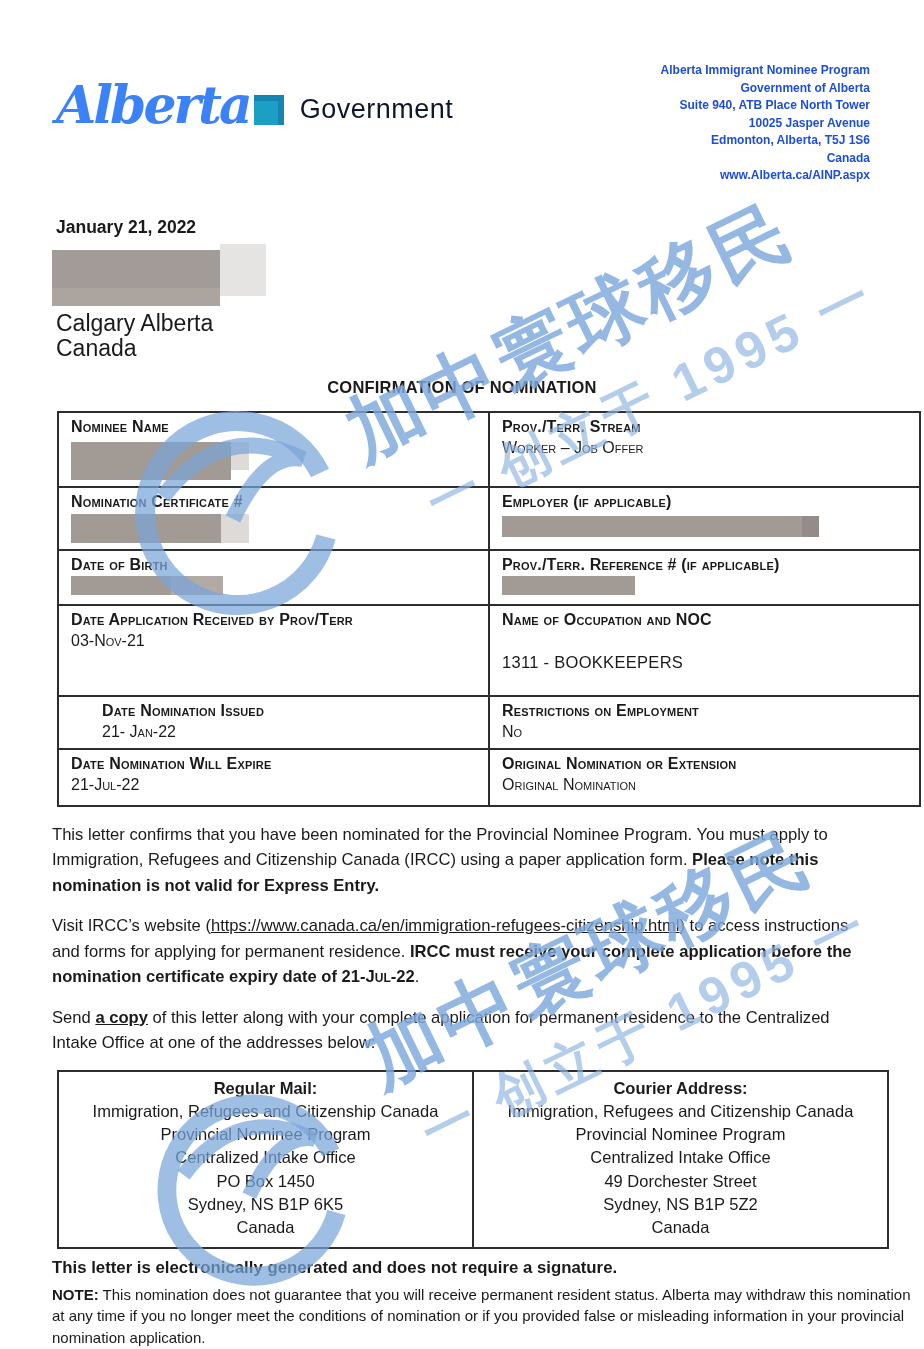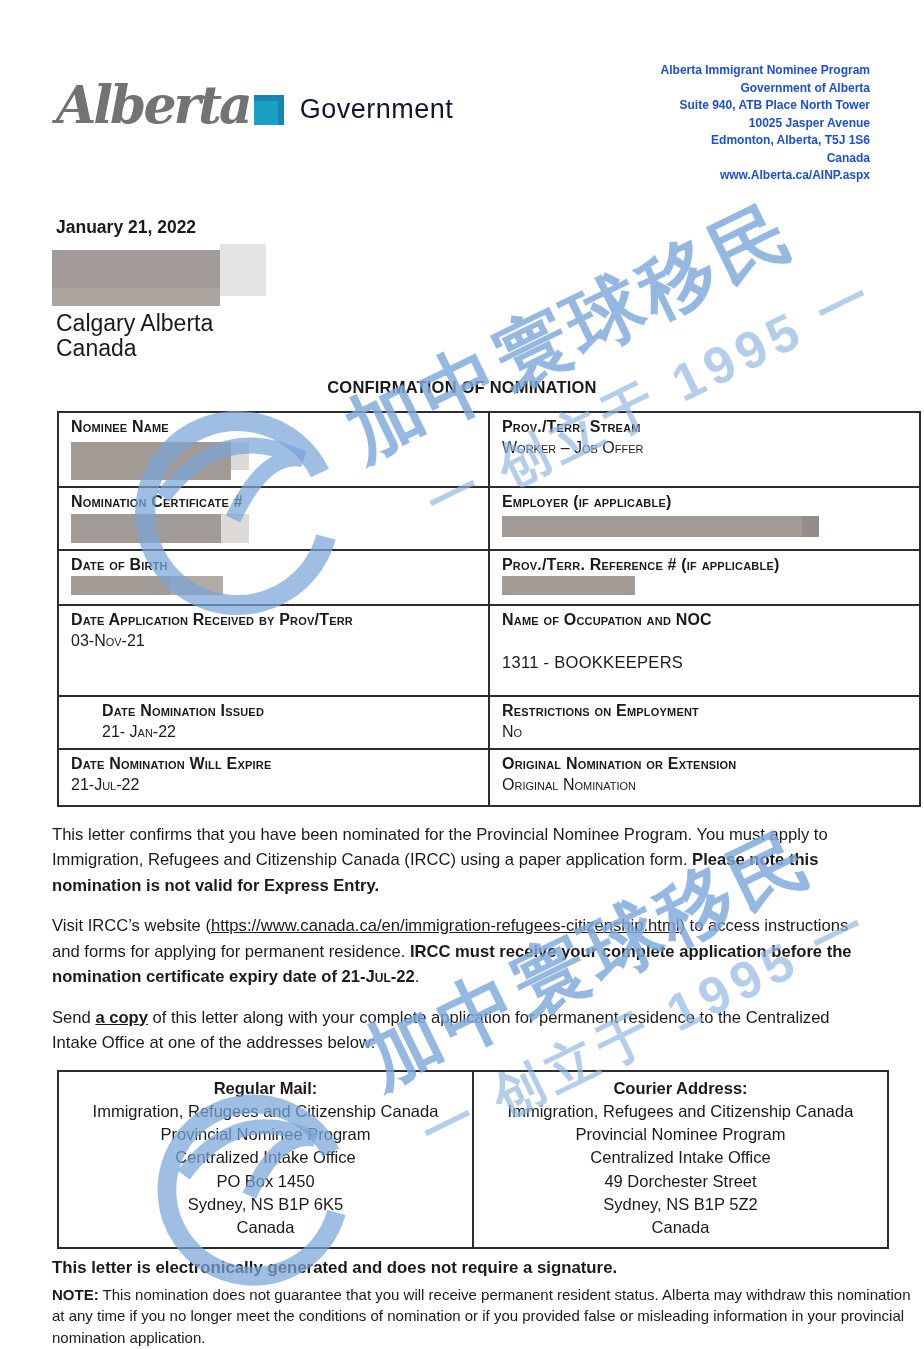--- a/index.html
+++ b/index.html
@@ -3,21 +3,21 @@
 <meta charset="utf-8">
 <style>
   html,body{margin:0;padding:0;background:#ffffff;}
   .page{position:relative;width:924px;height:1349px;background:#ffffff;overflow:hidden;
         font-family:"Liberation Sans",sans-serif;color:#1a1a1a;}
 
   
   .letterhead{display:flex;justify-content:space-between;padding:56px 54px 0 56px;}
   .logo{display:flex;align-items:center;margin-top:14px;height:70px;}
   .logo-script{font-family:"DejaVu Serif",serif;font-style:italic;font-weight:700;
-               font-size:52px;color:#737373;letter-spacing:-3px;line-height:1;}
+               font-size:52px;color:#3b82f6;letter-spacing:-3px;line-height:1;}
   .logo-square{width:30px;height:30px;background:#1c9fc4;margin-left:4px;margin-top:10px;
                box-shadow:inset -6px 6px 0 rgba(0,60,120,0.25);}
   .logo-gov{font-size:27px;color:#0f172a;margin-left:16px;margin-top:8px;letter-spacing:0.5px;}
   .lh-address{text-align:right;font-size:12px;font-weight:bold;line-height:17.5px;color:#1d4ed8;margin-top:6px;}
 
   
   .date-line{margin:32px 0 0 56px;font-size:17.5px;font-weight:bold;}
   .redact-addr{position:relative;margin:6px 0 0 52px;width:260px;height:62px;}
   .redact-addr .a{position:absolute;left:0;top:6px;width:168px;height:38px;background:#a29b97;}
   .redact-addr .b{position:absolute;left:0;top:44px;width:168px;height:18px;background:#aba49f;}

